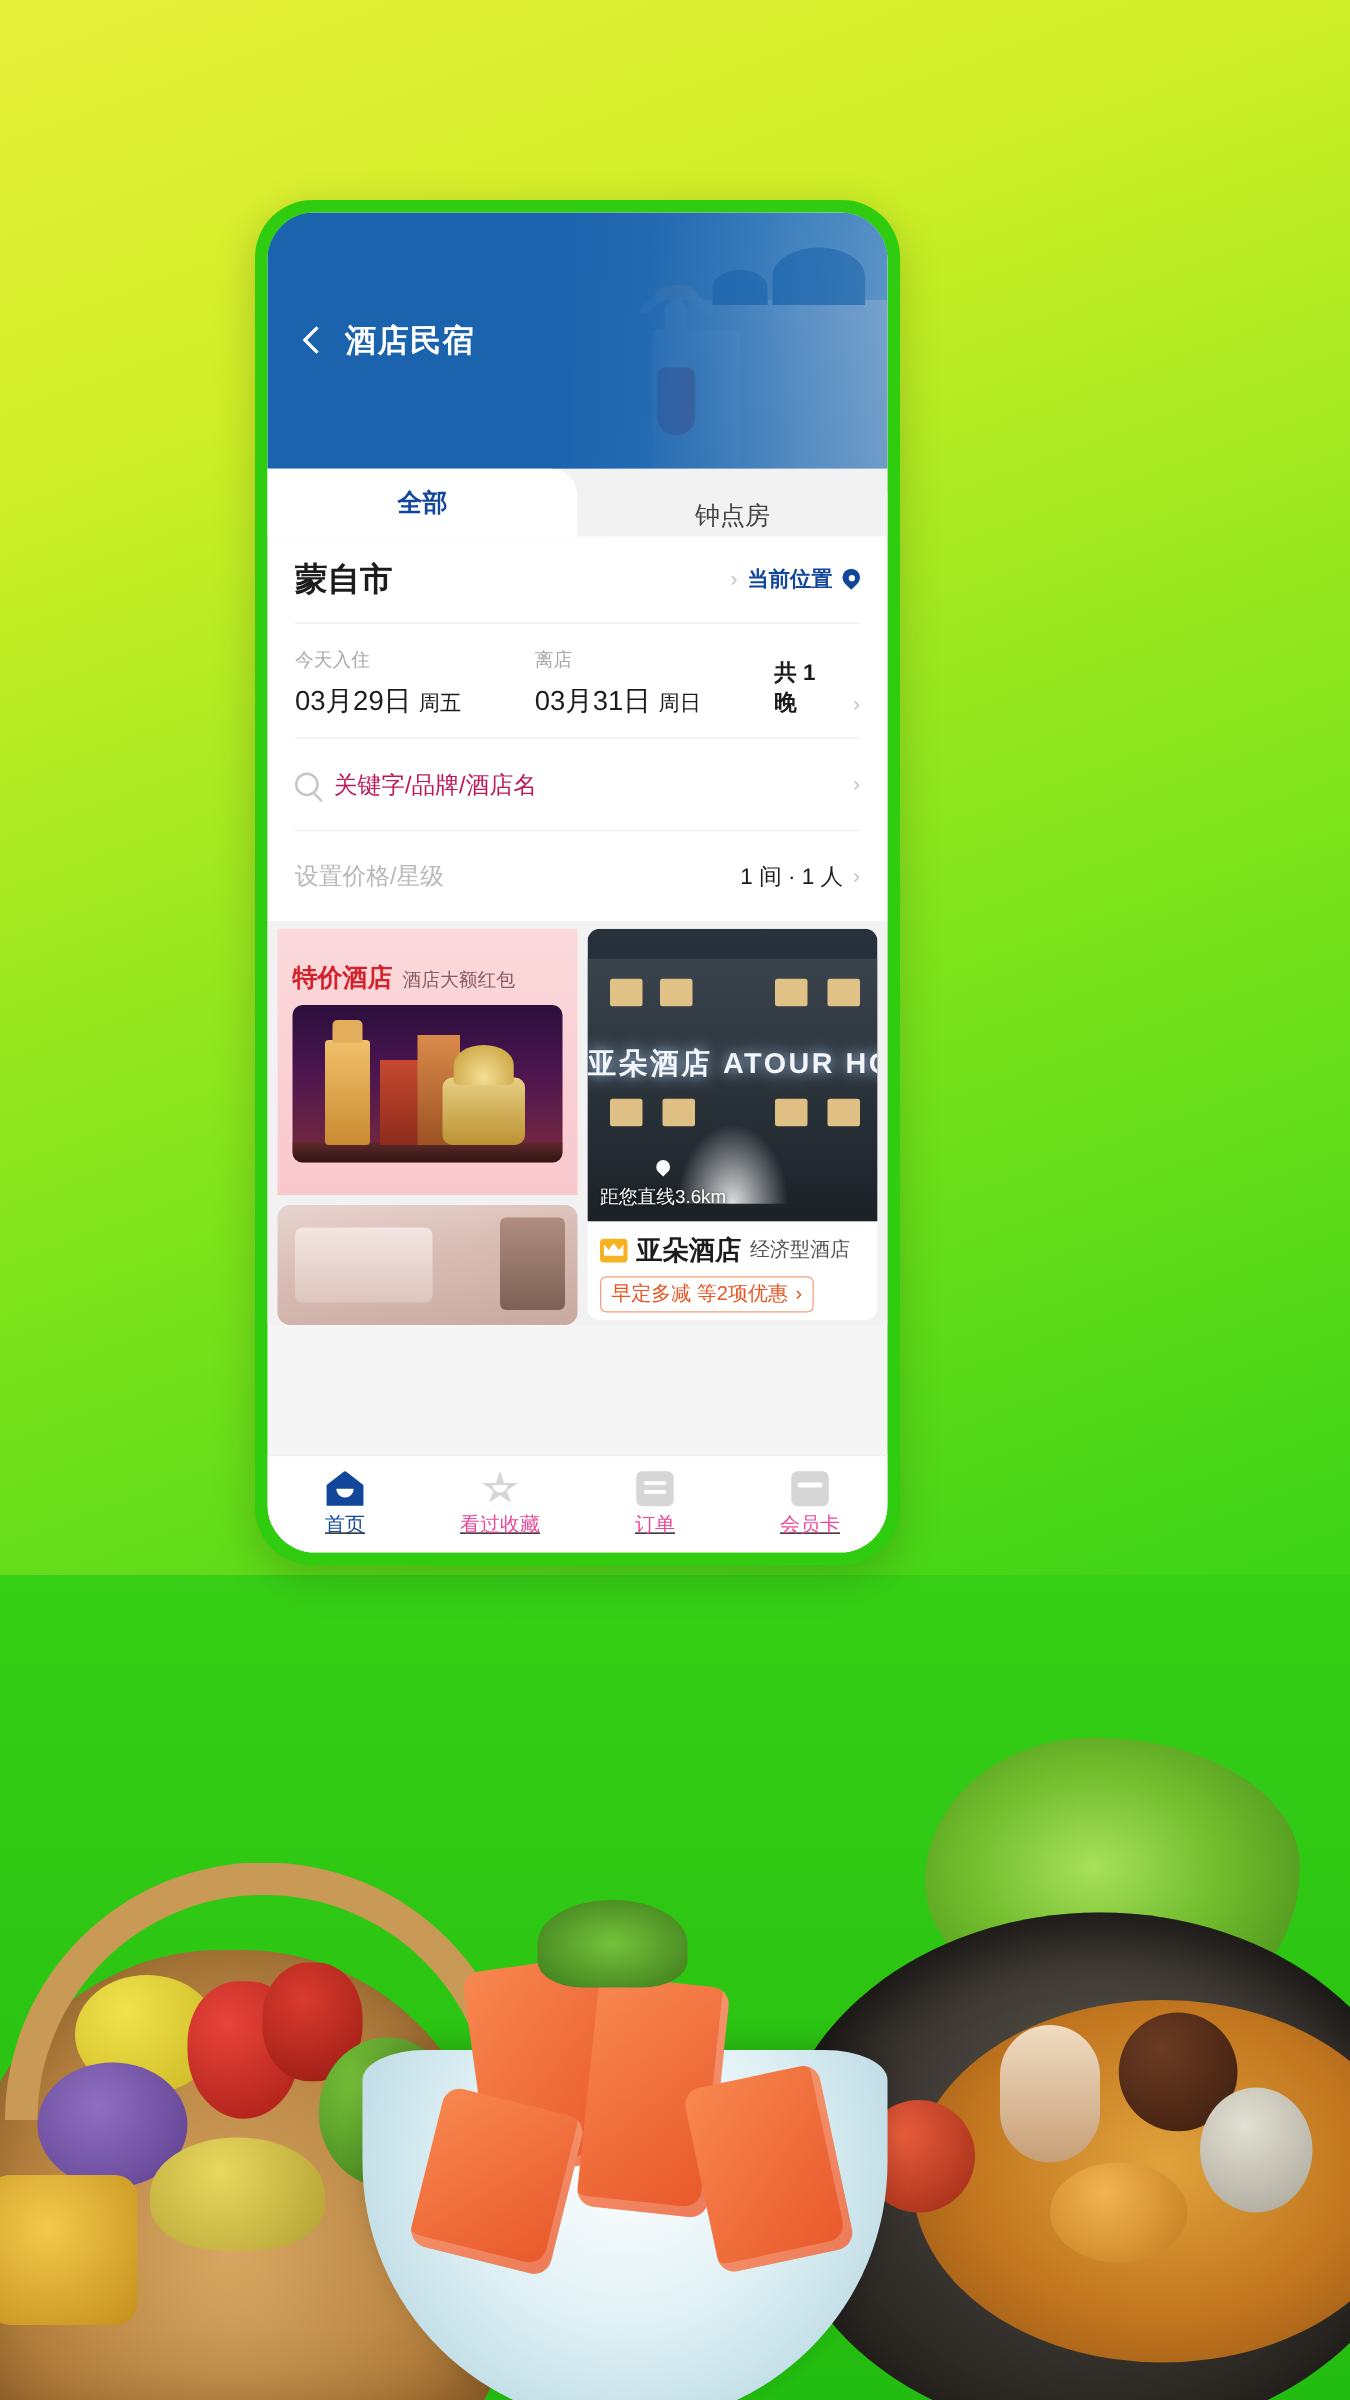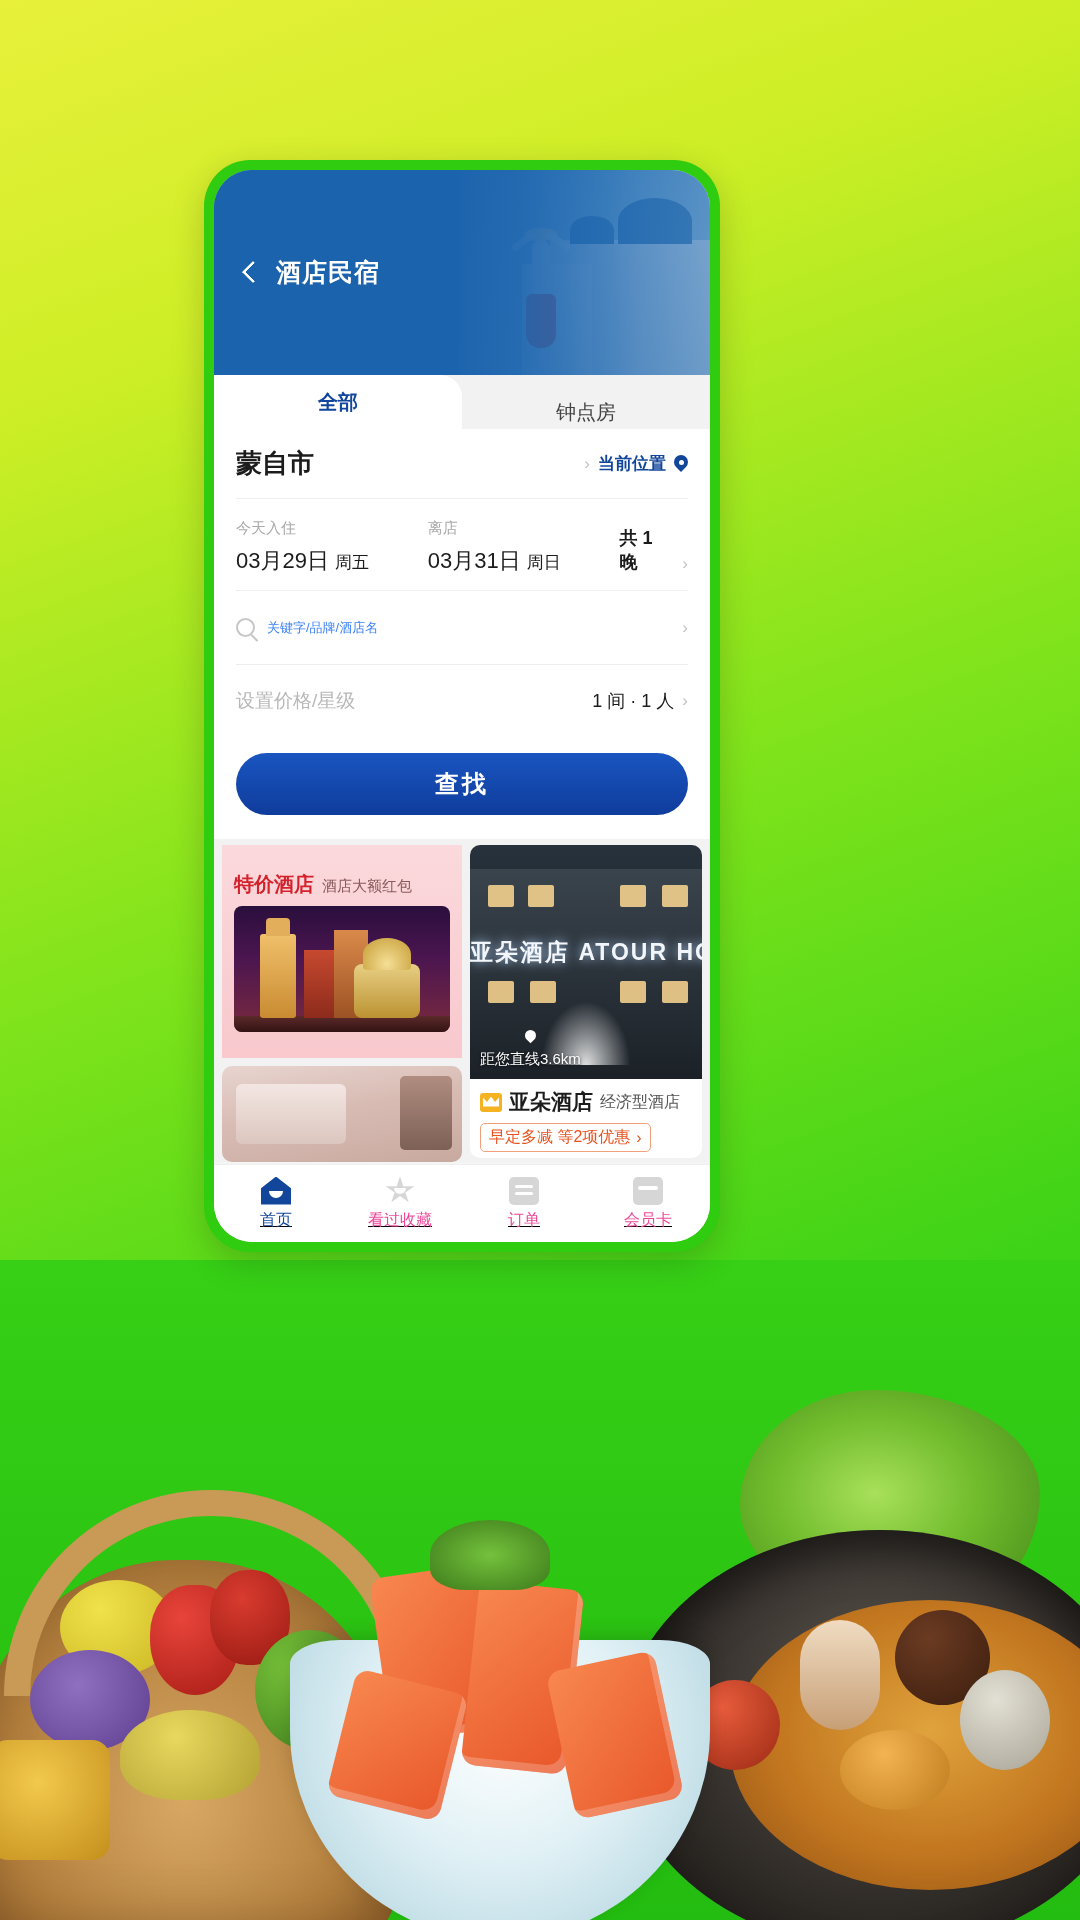--- a/index.html
+++ b/index.html
@@ -125,21 +125,21 @@
   .date-val { font-size:22px; color:#1c1c1c; }
   .date-val .wk { font-size:17px; }
   .nights { display:flex; align-items:flex-end; gap:8px; margin-left:auto; padding-bottom:2px; }
   .nights-text { font-size:18px; color:#1c1c1c; font-weight:bold; }
 
   .row.kw { height:74px; }
   .kw-left { display:flex; align-items:center; gap:12px; }
   .search-ico { width:19px; height:19px; border:2px solid #c6c6c6; border-radius:50%; position:relative; }
   .search-ico:after { content:""; position:absolute; right:-6px; bottom:-4px; width:9px; height:2px;
         background:#c6c6c6; transform:rotate(45deg); border-radius:1px; }
-  .kw-ph { font-size:13px; color:#3b82f6; }
+  .kw-ph { font-size:19px; color:#be185d; }
   .row.price { height:72px; border-bottom:none; }
   .price-ph { font-size:19px; color:#b8b8b8; }
   .price-right { display:flex; align-items:center; gap:8px; }
   .price-val { font-size:18px; color:#1c1c1c; }
 
   .find-wrap { background:#fff; padding:16px 22px 24px; }
   .find-btn { height:62px; border-radius:31px; border:none; width:100%;
         background:linear-gradient(180deg,#1a55c0,#0f3c9c); color:#fff;
         font-size:24px; font-weight:bold; letter-spacing:3px; cursor:pointer;
         font-family:inherit; }
@@ -331,23 +331,20 @@
 
     <div class="row price">
       <span class="price-ph">设置价格/星级</span>
       <span class="price-right">
         <span class="price-val">1 间 · 1 人</span>
         <span class="chev">›</span>
       </span>
     </div>
   </div>
 
-  <div class="find-wrap">
-    <button class="find-btn">查找</button>
-  </div>
 
   <div class="promo">
     <div class="col-l">
 
       <div class="deal">
         <div class="deal-head">
           <span class="deal-t1">特价酒店</span>
           <span class="deal-t2">酒店大额红包</span>
         </div>
         <div class="deal-img">

